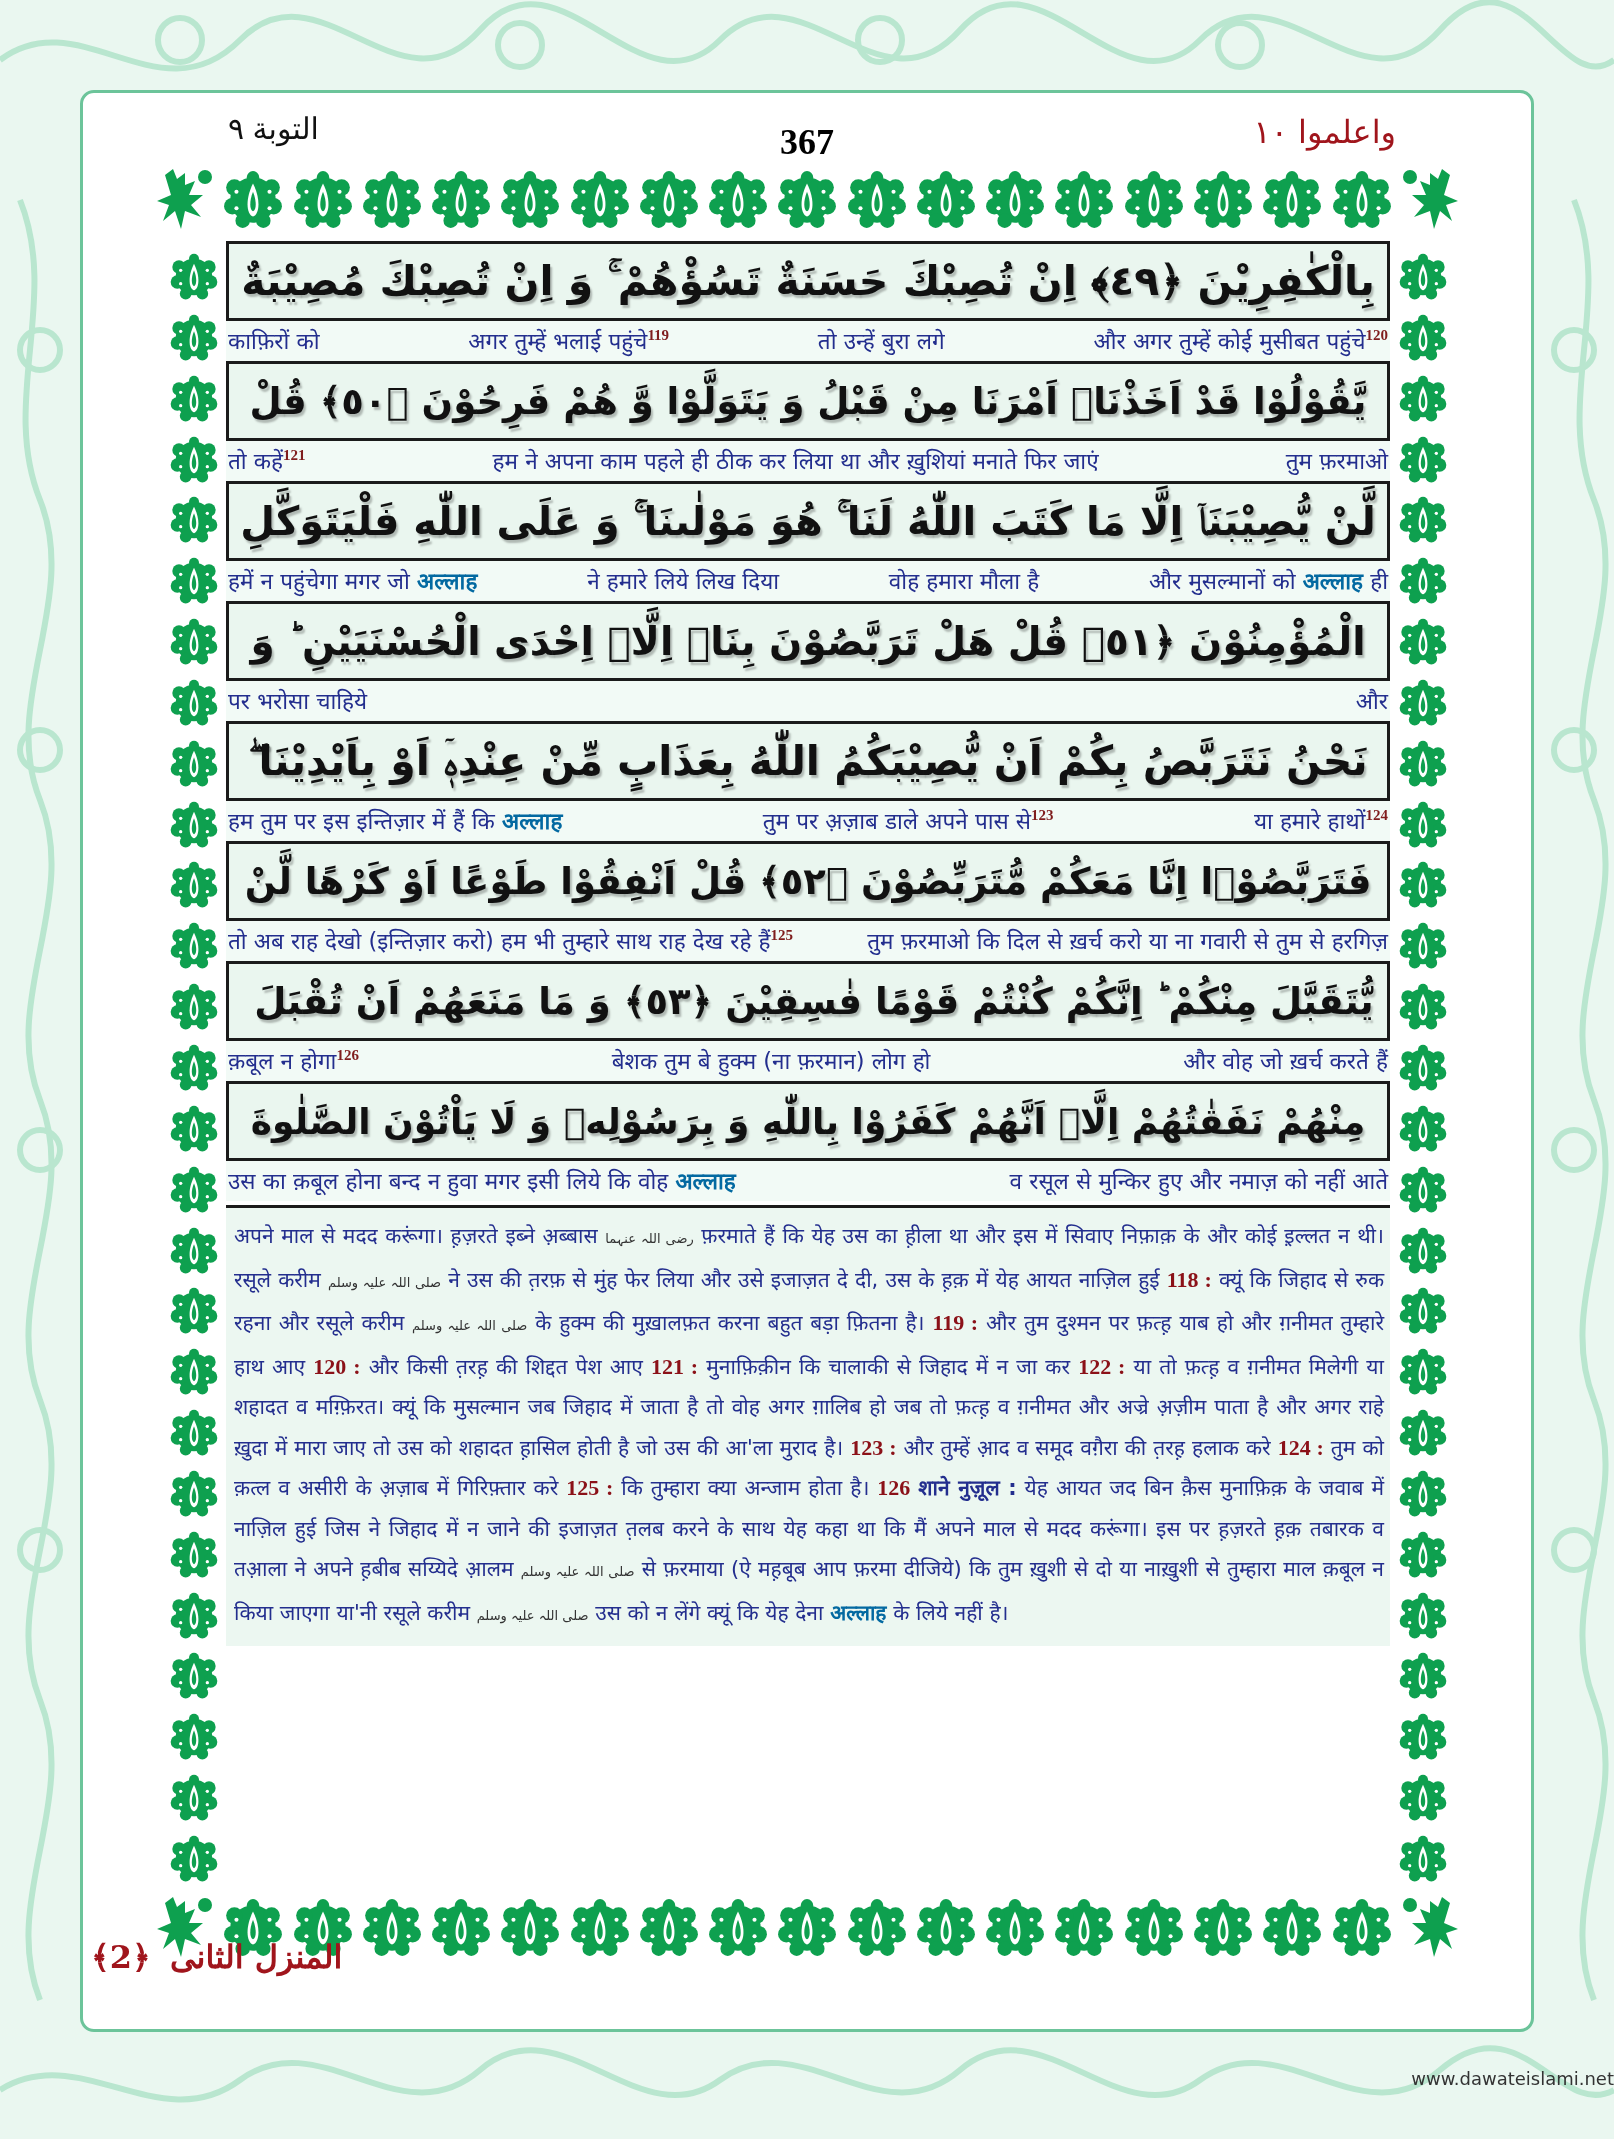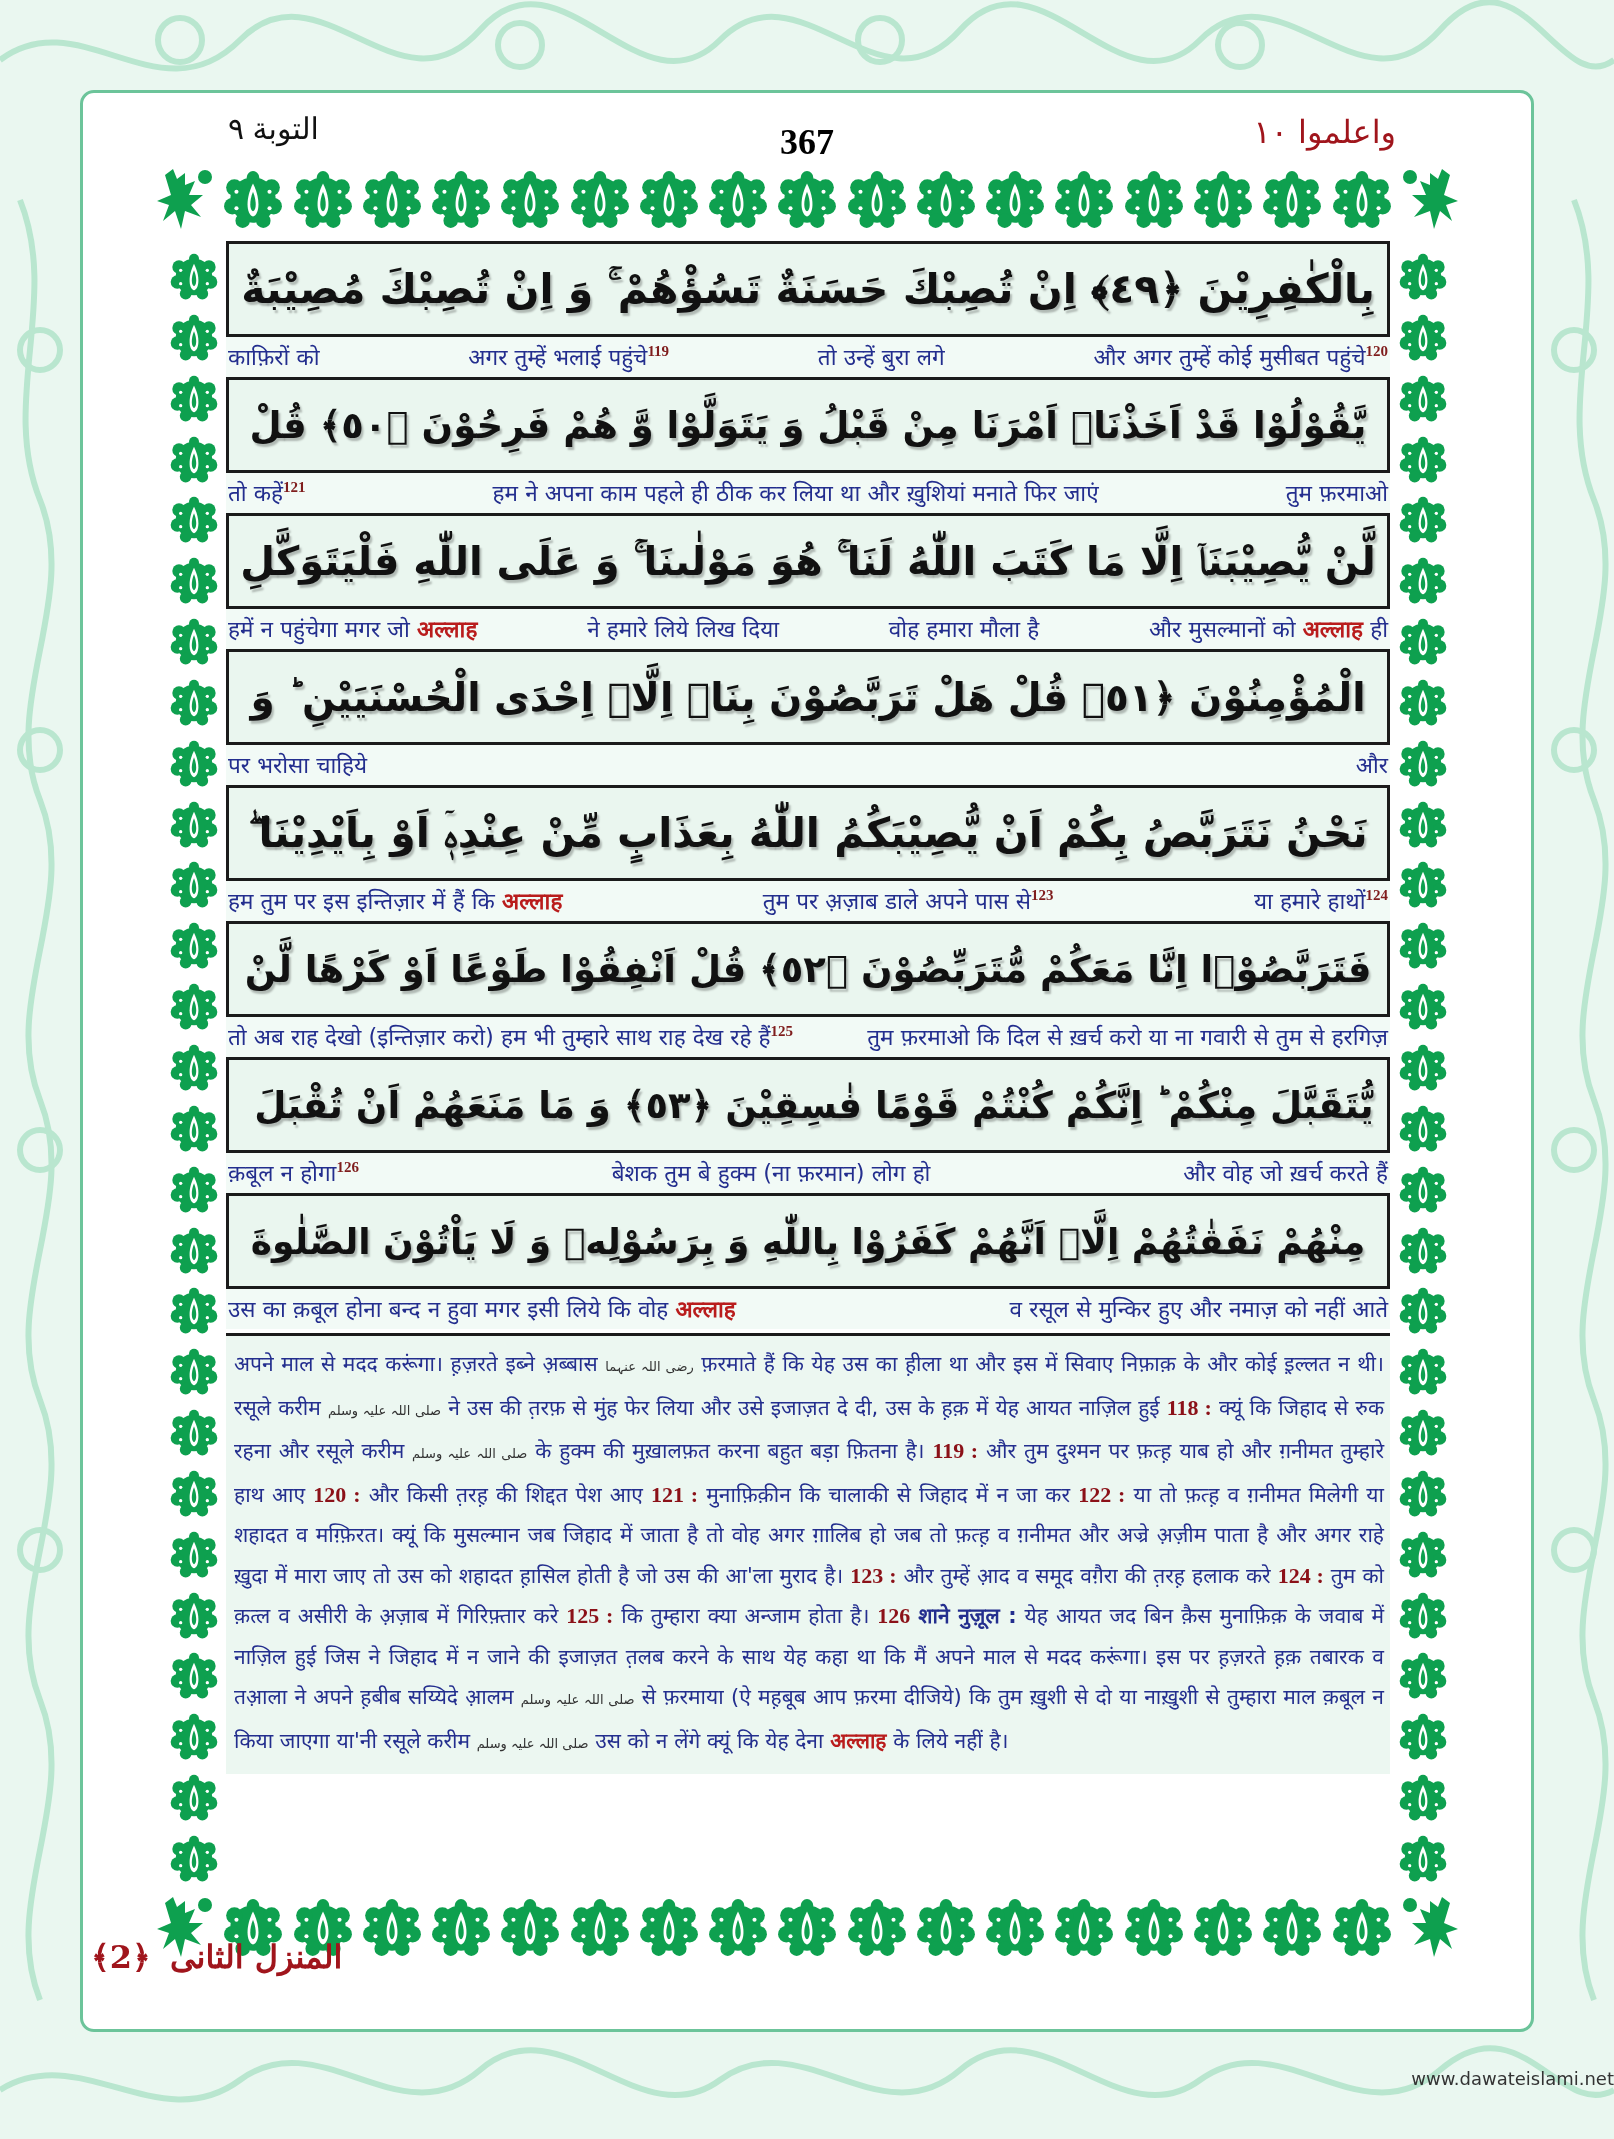--- a/index.html
+++ b/index.html
@@ -39,37 +39,37 @@
     display:flex; flex-direction:column; justify-content:space-between; align-items:center;
   }
   .motif { width:62px; height:62px; }
   .motif-v { width:50px; height:58px; }
   .corner { width:60px; height:70px; }
 
   .content {
     position:absolute; left:143px; top:148px; width:1164px;
   }
   .ayah-box {
-    height:96px; border:3px solid #1b1b1b; background:#eaf6ef;
+    height:80px; border:3px solid #1b1b1b; background:#eaf6ef;
     box-sizing:border-box; display:flex; align-items:center; justify-content:center;
     direction:rtl; overflow:hidden;
   }
   .ayah-text {
     font-family:"DejaVu Sans", sans-serif; font-weight:bold; font-size:52px;
     color:#111; white-space:nowrap; letter-spacing:0;
     text-shadow:2px 3px 2px rgba(0,0,0,0.25);
   }
   .trans {
     height:40px; line-height:40px; background:#f2faf6;
     font-size:22.5px; color:#232e8e; white-space:nowrap; overflow:hidden;
     display:flex; justify-content:space-between; padding:0 2px;
   }
   .trans span.seg { }
   .fn { color:#7f1d1d; font-size:15px; font-weight:bold; vertical-align:top; position:relative; top:-6px; font-family:"Liberation Serif", serif; }
-  .allah { color:#b91c1c; font-weight:bold; font-family:"DejaVu Serif", serif;margin-top:16px; }
+  .allah { color:#0369a1; font-weight:bold; font-family:"DejaVu Serif", serif;margin-top:16px; }
   .sep { height:3px; background:#1b1b1b; margin-top:4px; }
   .notes {
     background:#ecf7f1; padding:8px 6px 10px 8px;
     font-size:21px; line-height:40.5px; color:#232e8e;
     text-align:justify; text-align-last:left;
   }
   .notes .num { color:#8b1118; font-weight:bold; font-family:"Liberation Serif", serif; font-size:22px; }
   .notes .bold { font-weight:bold; }
   .honor { font-family:"DejaVu Sans", sans-serif; font-size:13px; color:#333; direction:rtl; unicode-bidi:isolate; }
   .manzil {

